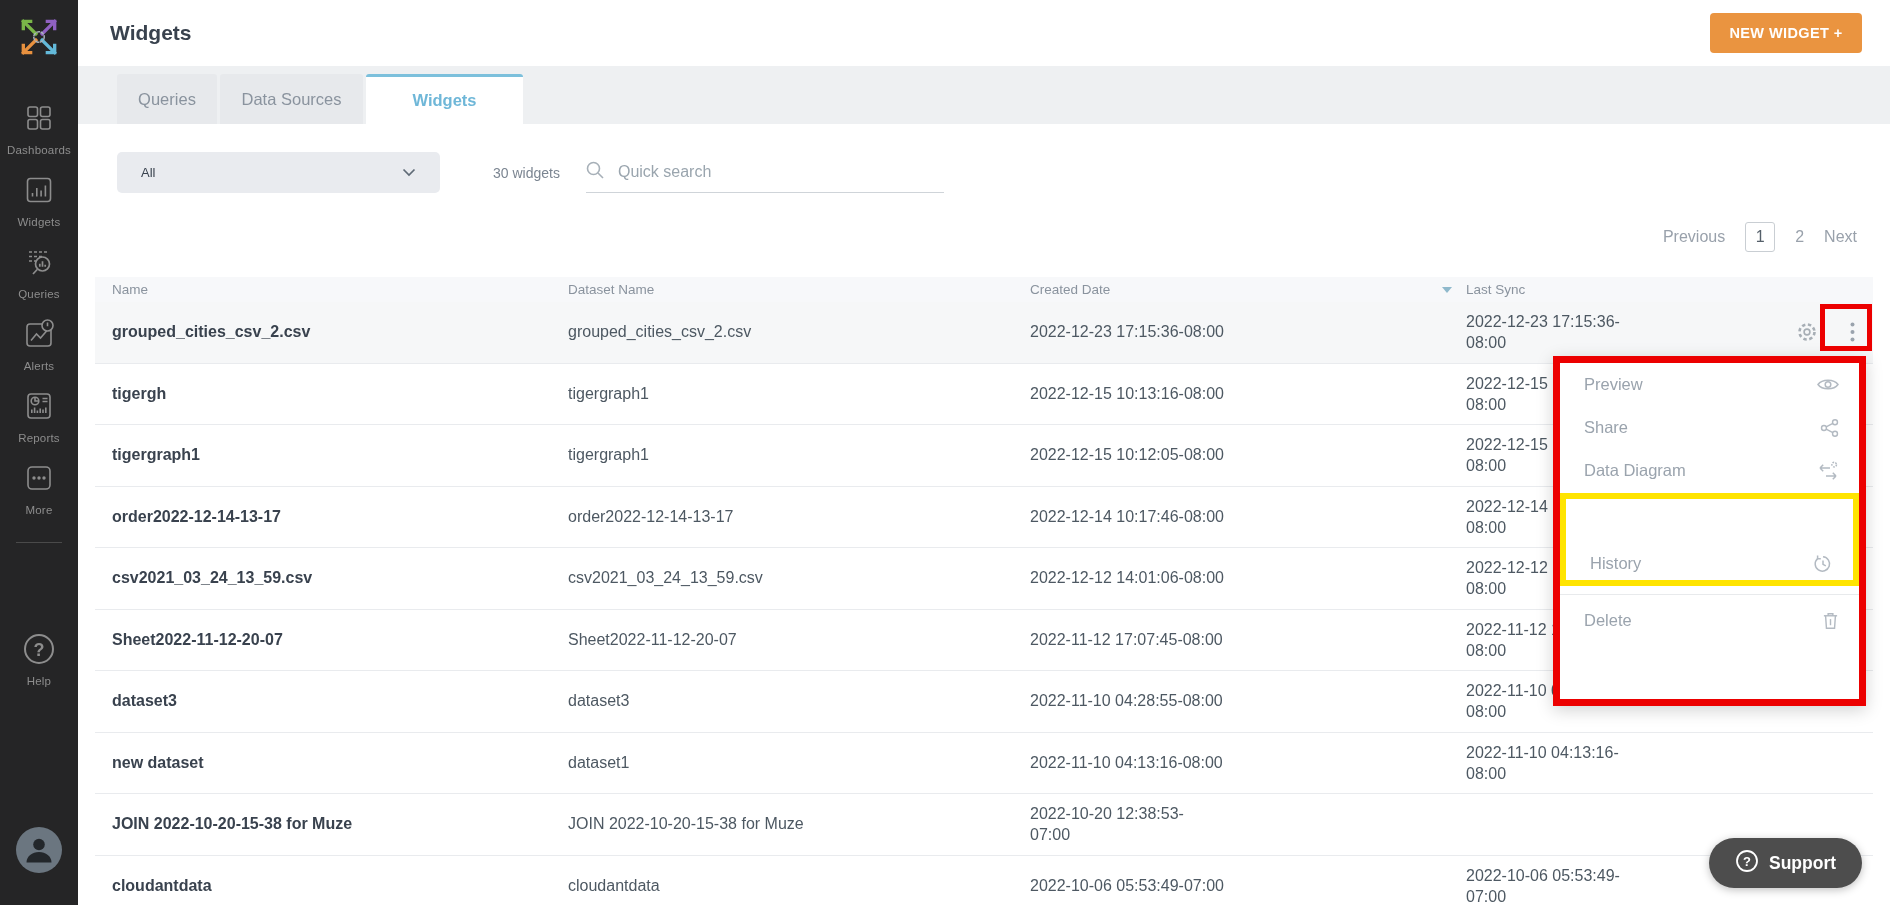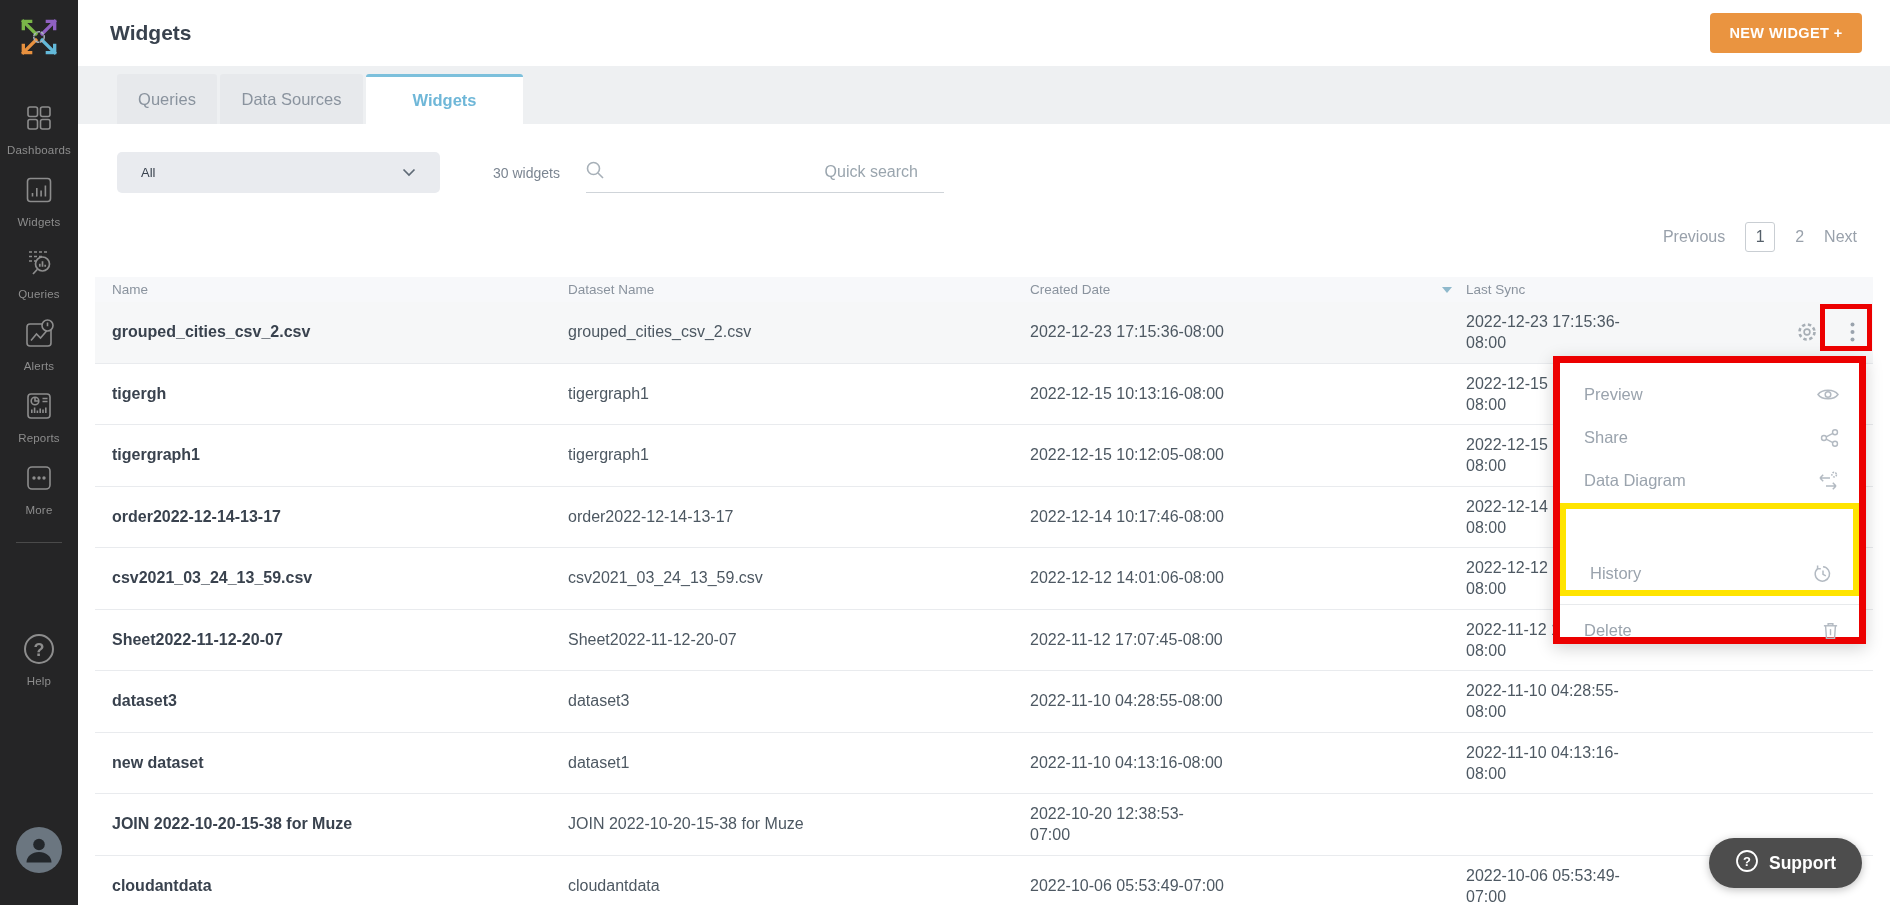--- a/index.html
+++ b/index.html
@@ -35,21 +35,21 @@
   .tab.active{background:#fff;color:var(--tab-active-blue,#6FB7D8);font-weight:600;
     border-top:3px solid var(--tab-active-border,#7CC0DC);}
   
   .filter-row{display:flex;align-items:center;margin:28px 0 0 39px;height:41px;}
   .dropdown{width:323px;height:41px;background:#e9ebef;border-radius:5px;display:flex;align-items:center;
     justify-content:space-between;padding:0 24px;color:#39424e;font-size:13px;box-sizing:border-box;cursor:pointer;}
   .count{margin-left:53px;color:#7b8591;font-size:14px;}
   .search{margin-left:26px;width:358px;border-bottom:1px solid #cfd4d9;display:flex;align-items:center;
     height:41px;box-sizing:border-box;}
   .search input{border:none;outline:none;font-size:16px;color:#8b5cf6;background:transparent;
-    margin-left:12px;width:300px;font-family:inherit;text-align:right;}
+    margin-left:12px;width:300px;font-family:inherit;}
   .search input::placeholder{color:#9aa5ae;}
   
   .pagination{display:flex;align-items:center;justify-content:flex-end;margin:29px 33px 0 0;height:30px;
     gap:20px;color:#99a1ab;font-size:16px;}
   .pg{cursor:pointer;}
   .page-current{width:30px;height:30px;border:1px solid #c9ced3;border-radius:3px;display:flex;
     align-items:center;justify-content:center;color:#55606a;box-sizing:border-box;background:#fff;}
   
   .table{margin:25px 17px 0 17px;}
   .thead{display:flex;height:25px;background:#f7f8fa;align-items:center;color:#8a939e;font-size:13.5px;}
@@ -62,23 +62,23 @@
     border-left:5px solid transparent;border-right:5px solid transparent;border-top:6px solid #8fb9cc;}
   .tr{display:flex;align-items:center;height:61.5px;border-bottom:1px solid #e9ebee;font-size:16px;
     color:#4d5862;background:#fff;cursor:pointer;box-sizing:border-box;}
   .tr.row-0{background:#f6f7f8;}
   .cell-name{font-weight:600;color:#39424e;}
   .cell-sync span{display:block;width:160px;line-height:1.32;}
   .action{display:inline-flex;align-items:center;cursor:pointer;}
   
   .kebab-box{position:absolute;left:1820px;top:304px;width:52px;height:47px;
     border:5px solid var(--annotation-red,#EC0000);box-sizing:border-box;pointer-events:none;z-index:20;}
-  .context-menu{position:absolute;left:1553px;top:356px;width:313px;height:288px;background:#fff;
+  .context-menu{position:absolute;left:1553px;top:356px;width:313px;height:350px;background:#fff;
     border:7px solid var(--annotation-red,#EC0000);box-sizing:border-box;
-    box-shadow:0 4px 16px rgba(0,0,0,.18);z-index:15;padding-top:10px;}
+    box-shadow:0 4px 16px rgba(0,0,0,.18);z-index:15;}
   .menu-item{height:43px;display:flex;align-items:center;justify-content:space-between;
     padding:0 20px 0 24px;font-size:16.5px;color:#9aa3ad;cursor:pointer;}
   .history-box{border:6px solid var(--annotation-yellow,#FFE400);margin:1px 0;}
   .history-box .menu-item{height:33px;margin-top:48px;}
   .menu-divider{border-top:1px solid #e8eaec;margin:8px 0 4px 0;}
   .mi{display:inline-flex;align-items:center;}
   
   .support{position:absolute;right:28px;bottom:24px;width:153px;height:50px;border-radius:26px;
     background:var(--support-bg,#4D4D4D);color:#fff;display:flex;align-items:center;justify-content:center;
     gap:10px;font-size:17.5px;font-weight:700;border:none;cursor:pointer;z-index:25;

